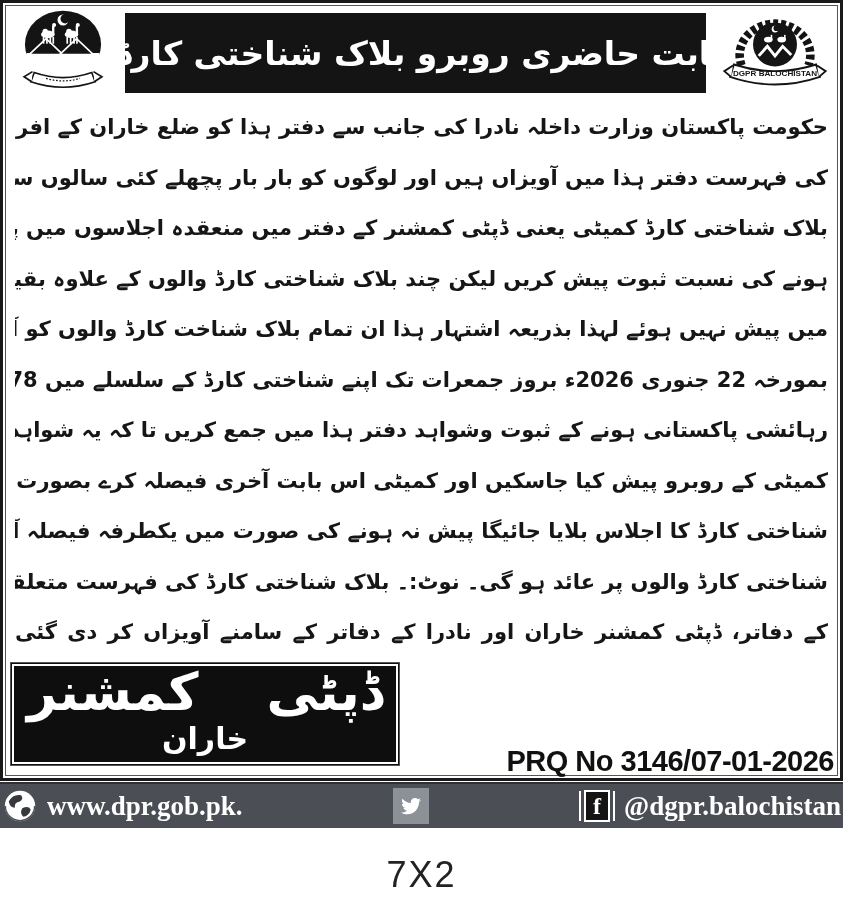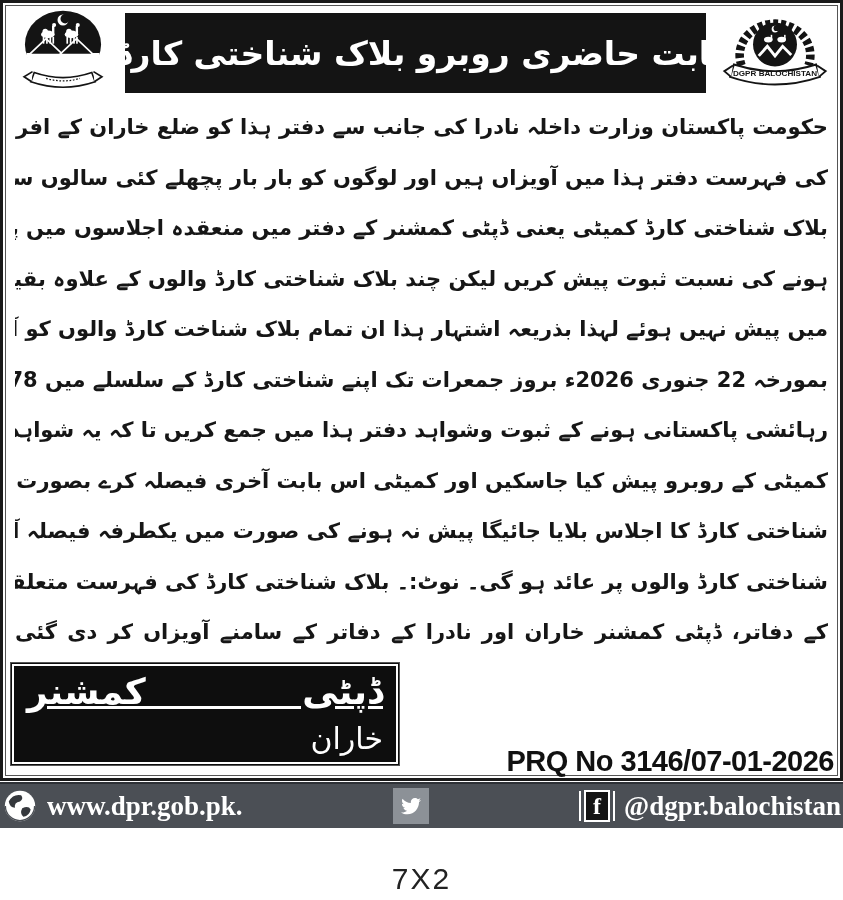--- a/index.html
+++ b/index.html
@@ -43,26 +43,26 @@
   .body-line:last-child { text-align-last:right; white-space:normal; }
   
   .sign-row { position:relative; height:118px; margin-top:4px; }
   .sign-box {
     position:absolute; left:7px; top:0; width:390px; height:104px;
     background:#0e0e0e; color:#fff; direction:rtl;
     display:flex; flex-direction:column; justify-content:center;
     padding:4px 16px; border:1px solid #555; outline:2px solid #fff; outline-offset:-4px;
   }
   .sign-line1 {
-    font-size:36px; font-weight:bold; line-height:50px;
-    text-align:justify; text-align-last:justify; word-spacing:30px;text-decoration:underline;
+    font-size:52px; font-weight:bold; line-height:50px;
+    text-align:justify; text-align-last:justify; word-spacing:30px;
   }
   .sign-line2 {
-    font-size:30px; font-weight:normal; line-height:44px;
-    text-align:right; letter-spacing:14px;
+    font-size:30px; font-weight:bold; line-height:44px;
+    text-align:center; letter-spacing:14px;
   }
   .prq {
     position:absolute; right:6px; bottom:2px;
     font-family:"Liberation Sans", sans-serif; font-weight:bold;
     font-size:29px; color:#111; letter-spacing:-0.5px;
   }
   
   .footer-bar {
     position:absolute; left:0; top:782px; width:843px; height:46px;
     background:#4b4f55; border-top:2px solid #2e3136;
@@ -80,21 +80,21 @@
     border:2px solid #fff; display:flex; align-items:center; justify-content:center;
     font-family:"Liberation Serif", serif; font-size:24px; font-weight:bold; color:#fff;
     margin:0 3px;
   }
   .fb-wrap { display:flex; align-items:center; }
   .fb-bar { width:2px; height:30px; background:#fff; }
   
   .size-tag {
     position:absolute; left:0; bottom:4px; width:100%;
     text-align:center; font-family:"Liberation Sans", sans-serif;
-    font-size:30px; color:#222; letter-spacing:2px;
+    font-size:36px; color:#222; letter-spacing:2px;
   }
 </style>
 </head>
 <body>
 
 <div class="ad-frame">
 
   <div class="header">
     <svg class="emblem-left" viewBox="0 0 100 104">
       <ellipse cx="50" cy="42" rx="45" ry="40" fill="#141414"></ellipse>

